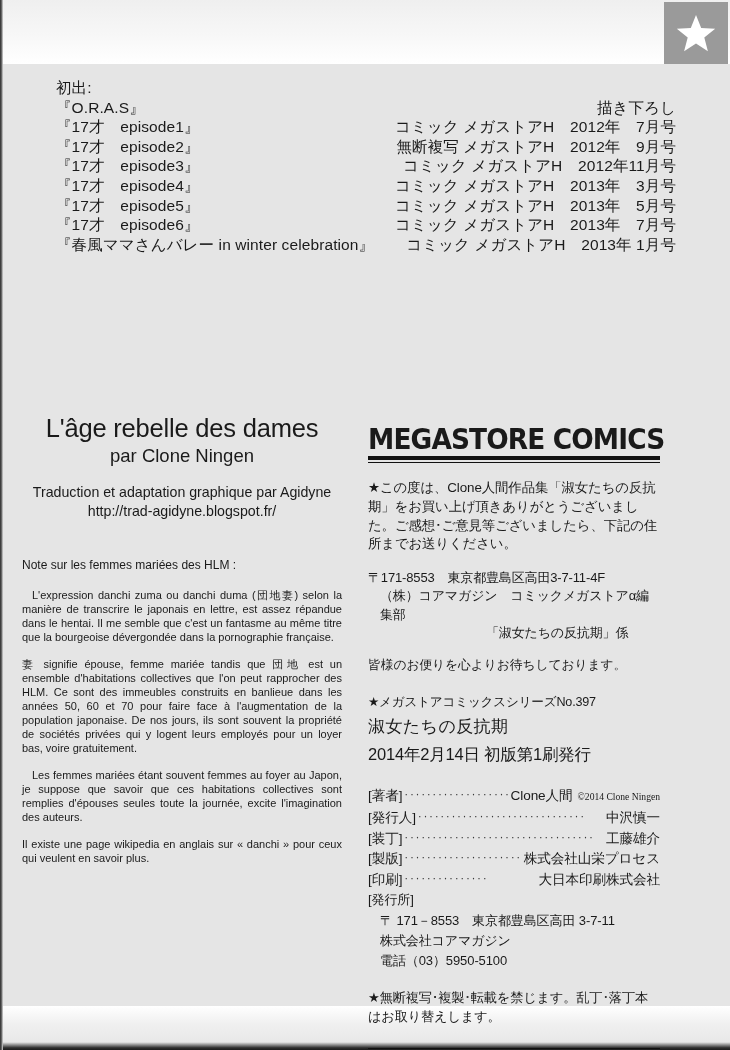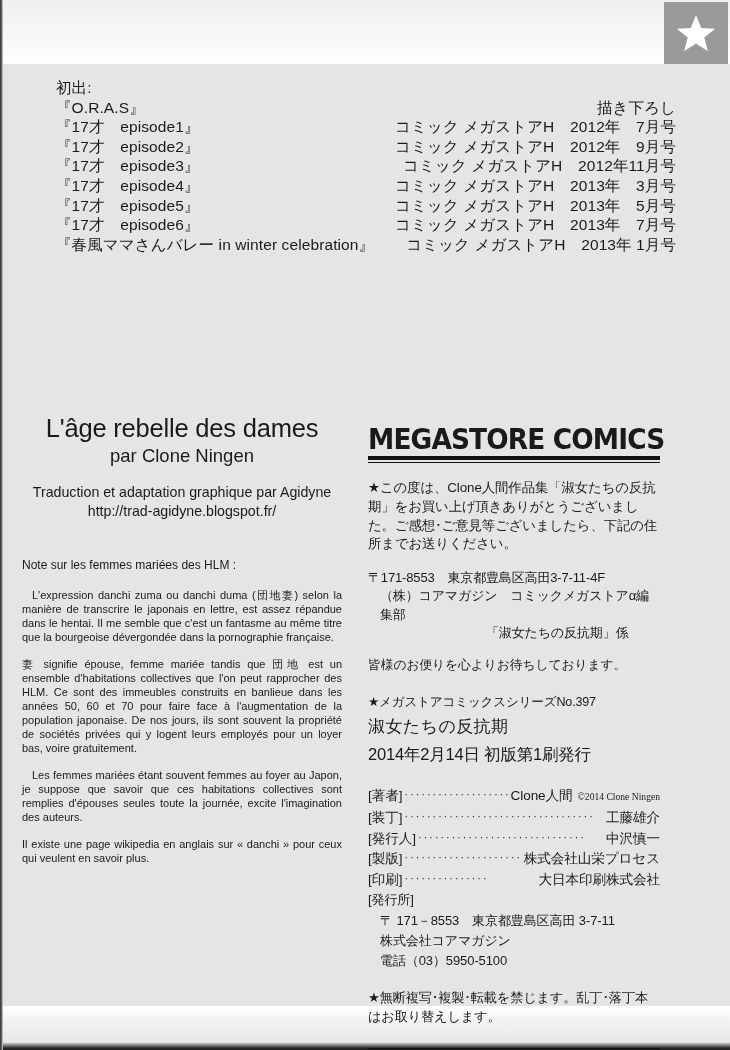--- a/index.html
+++ b/index.html
@@ -251,21 +251,21 @@
     <div class="pub-row">
       <span class="pub-title">『O.R.A.S』</span>
       <span class="pub-where">描き下ろし</span>
     </div>
     <div class="pub-row">
       <span class="pub-title">『17才　episode1』</span>
       <span class="pub-where">コミック メガストアH　2012年　7月号</span>
     </div>
     <div class="pub-row">
       <span class="pub-title">『17才　episode2』</span>
-      <span class="pub-where">コミック メガストアH　2012年　9月号</span>
+      <span class="pub-where">無断複写 メガストアH　2012年　9月号</span>
     </div>
     <div class="pub-row">
       <span class="pub-title">『17才　episode3』</span>
       <span class="pub-where">コミック メガストアH　2012年11月号</span>
     </div>
     <div class="pub-row">
       <span class="pub-title">『17才　episode4』</span>
       <span class="pub-where">コミック メガストアH　2013年　3月号</span>
     </div>
     <div class="pub-row">
@@ -315,28 +315,28 @@
     <div class="pub-date">2014年2月14日 初版第1刷発行</div>
 
     <div class="credits">
       <div class="credit-row">
         <span class="credit-role">[著者]</span>
         <span class="credit-dots">···················</span>
         <span class="credit-name">Clone人間</span>
         <span class="credit-copy">©2014 Clone Ningen</span>
       </div>
       <div class="credit-row">
+        <span class="credit-role">[発行人]</span>
+        <span class="credit-dots">······························</span>
+        <span class="credit-name">中沢慎一</span>
+      </div>
+      <div class="credit-row">
         <span class="credit-role">[装丁]</span>
         <span class="credit-dots">··································</span>
         <span class="credit-name">工藤雄介</span>
-      </div>
-      <div class="credit-row">
-        <span class="credit-role">[発行人]</span>
-        <span class="credit-dots">······························</span>
-        <span class="credit-name">中沢慎一</span>
       </div>
       <div class="credit-row">
         <span class="credit-role">[製版]</span>
         <span class="credit-dots">······················</span>
         <span class="credit-name">株式会社山栄プロセス</span>
       </div>
       <div class="credit-row">
         <span class="credit-role">[印刷]</span>
         <span class="credit-dots">···············</span>
         <span class="credit-name">大日本印刷株式会社</span>

